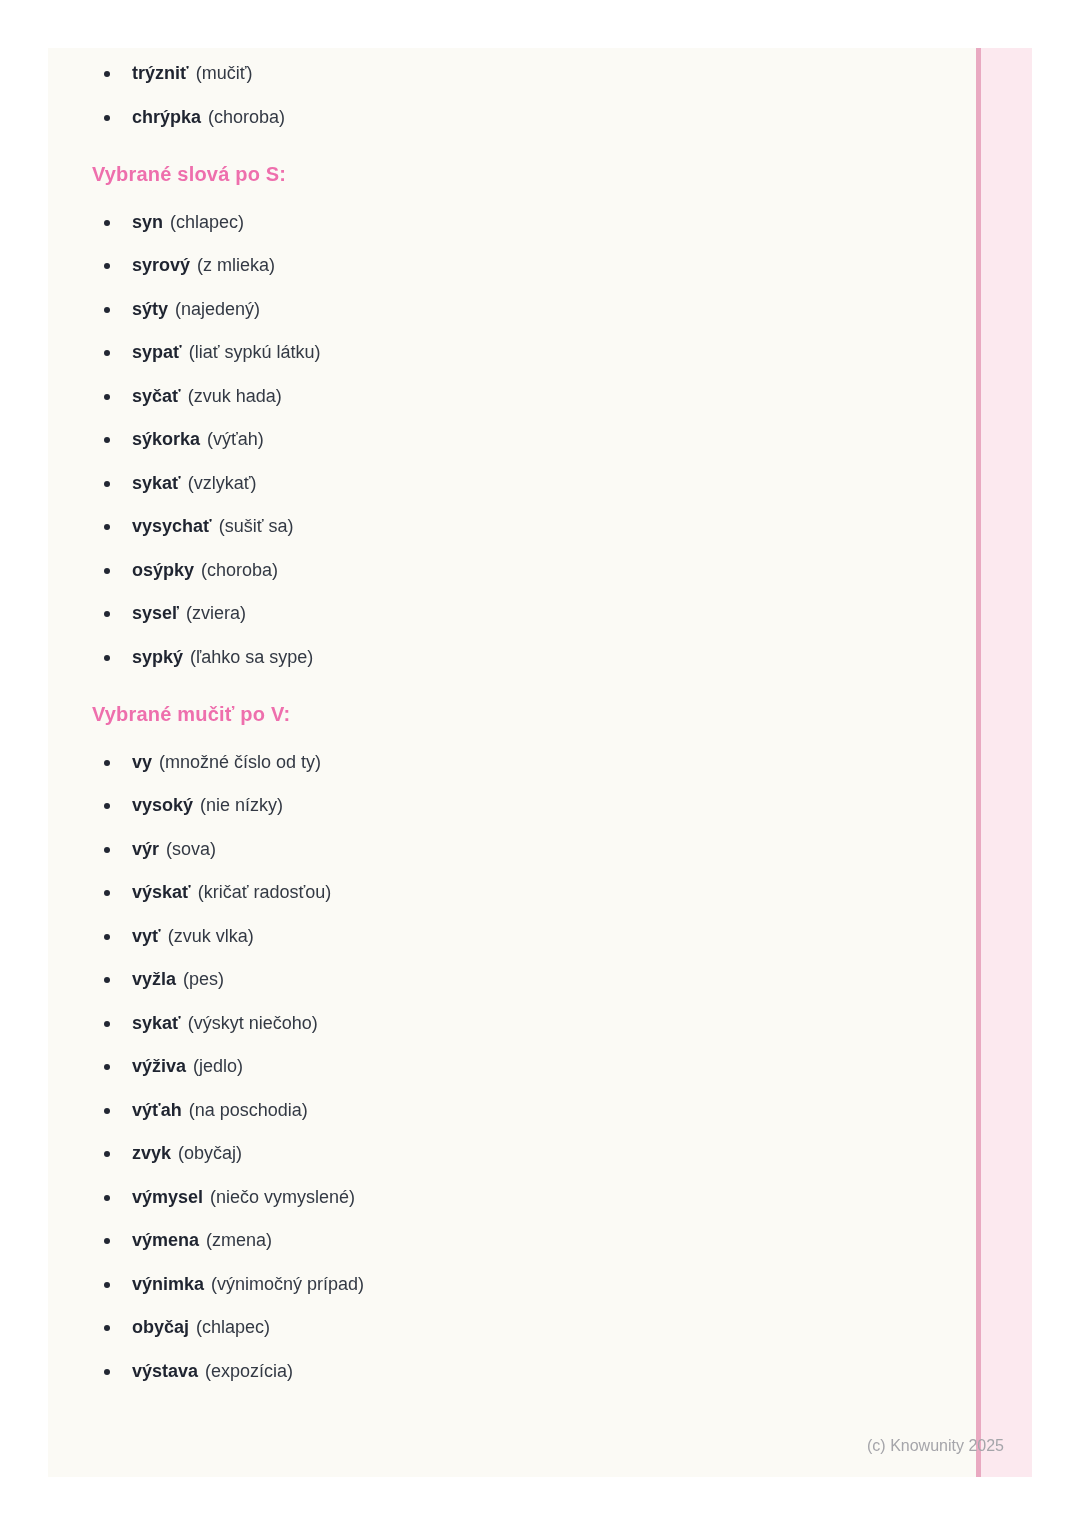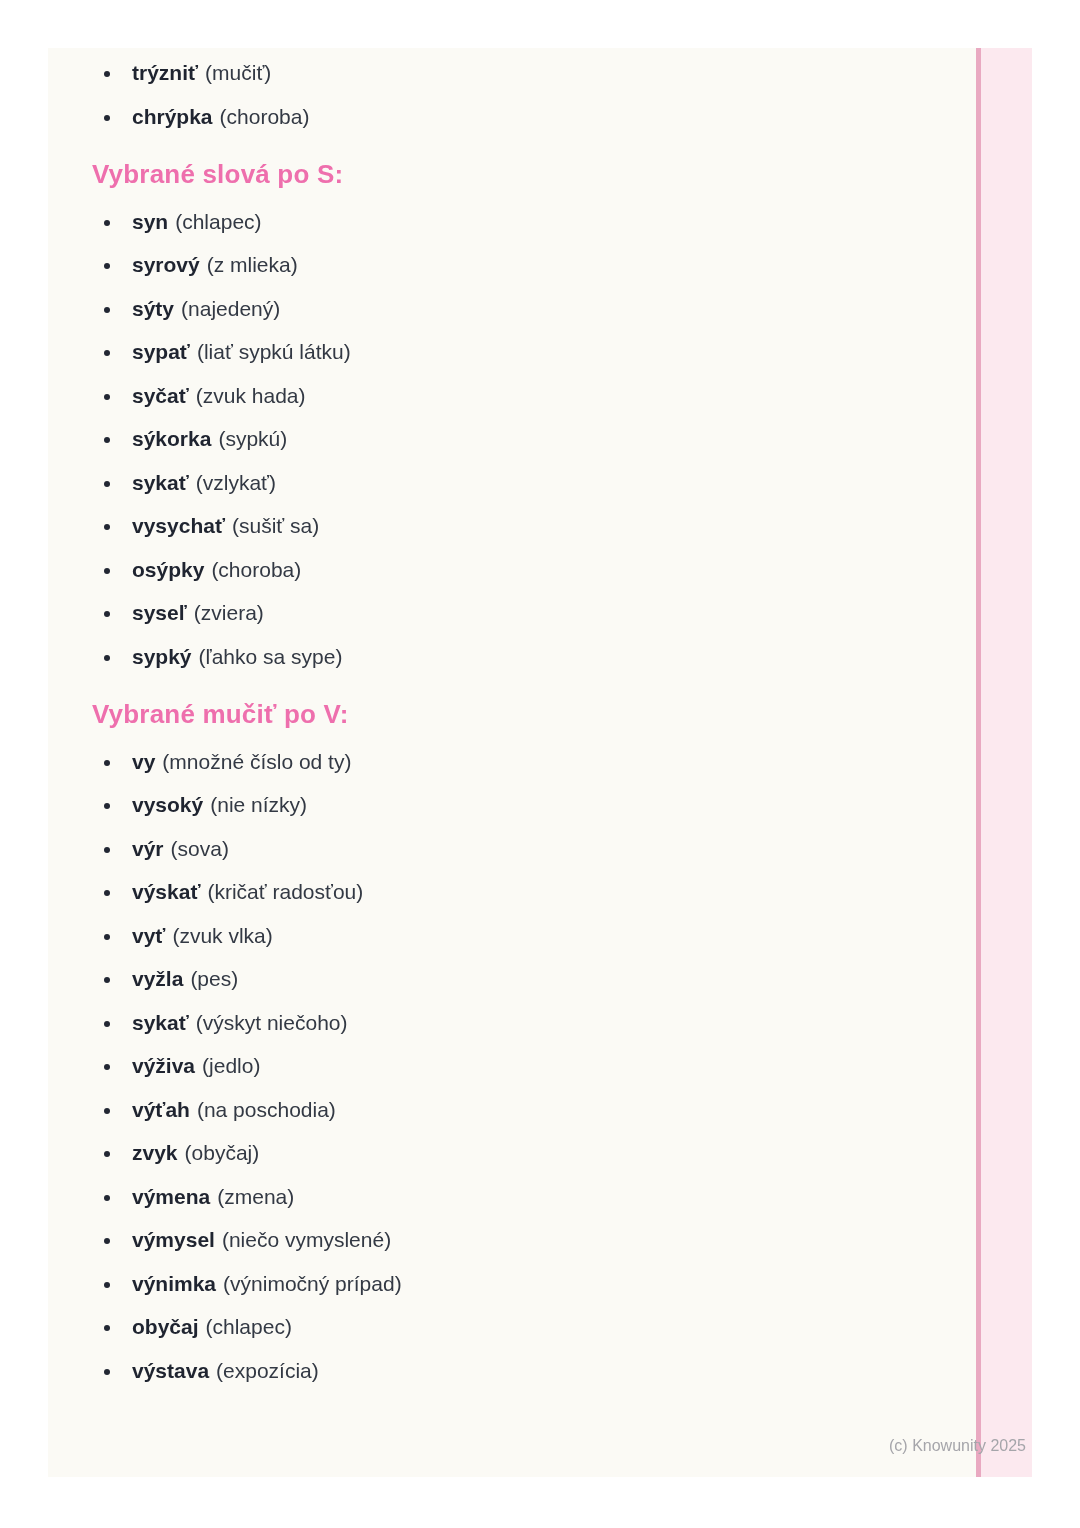--- a/index.html
+++ b/index.html
@@ -34,36 +34,36 @@
     background: #fce9ef;
     border-left: 5px solid #e9a9c1;
     z-index: 1;
   }
   .content {
     position: relative;
     padding: 10px 120px 0 44px;
     z-index: 0;
   }
   h2.section-heading {
-    font-size: 26px;
+    font-size: 20px;
     line-height: 34px;
     font-weight: 700;
     color: #ee6fad;
     margin: 25px 0 16px 0;
     letter-spacing: 0.2px;
   }
   ul.vocab-list {
     list-style: none;
     margin: 0;
     padding: 0;
   }
   li.vocab-item {
     display: flex;
     align-items: baseline;
-    font-size: 21px;
+    font-size: 18px;
     line-height: 30px;
     margin: 0 0 13.5px 0;
     color: #222733;
   }
   .bullet {
     width: 6px;
     height: 6px;
     border-radius: 50%;
     background: #222733;
     flex: 0 0 6px;
@@ -78,21 +78,21 @@
   }
   .def {
     font-weight: 400;
     color: #333944;
     margin-left: 7px;
     white-space: pre;
   }
   .watermark {
     position: absolute;
     top: 1437px;
-    right: 54px;
+    right: 76px;
     font-size: 16px;
     color: #a5a5aa;
     z-index: 2;
   }
 </style>
 </head>
 <body>
 
 <div class="page">
   <div class="card">
@@ -140,21 +140,21 @@
 
   <li class="vocab-item">
     <span class="bullet"></span>
     <span class="term">syčať</span>
     <span class="def">(zvuk hada)</span>
   </li>
 
   <li class="vocab-item">
     <span class="bullet"></span>
     <span class="term">sýkorka</span>
-    <span class="def">(sypkú)</span>
+    <span class="def">(výťah)</span>
   </li>
 
   <li class="vocab-item">
     <span class="bullet"></span>
     <span class="term">sykať</span>
     <span class="def">(vzlykať)</span>
   </li>
 
   <li class="vocab-item">
     <span class="bullet"></span>
@@ -238,28 +238,28 @@
 
   <li class="vocab-item">
     <span class="bullet"></span>
     <span class="term">zvyk</span>
     <span class="def">(obyčaj)</span>
   </li>
 
 
   <li class="vocab-item">
     <span class="bullet"></span>
+    <span class="term">výmysel</span>
+    <span class="def">(niečo vymyslené)</span>
+  </li>
+
+  <li class="vocab-item">
+    <span class="bullet"></span>
     <span class="term">výmena</span>
     <span class="def">(zmena)</span>
-  </li>
-
-  <li class="vocab-item">
-    <span class="bullet"></span>
-    <span class="term">výmysel</span>
-    <span class="def">(niečo vymyslené)</span>
   </li>
 
   <li class="vocab-item">
     <span class="bullet"></span>
     <span class="term">výnimka</span>
     <span class="def">(výnimočný prípad)</span>
   </li>
 
   <li class="vocab-item">
     <span class="bullet"></span>

